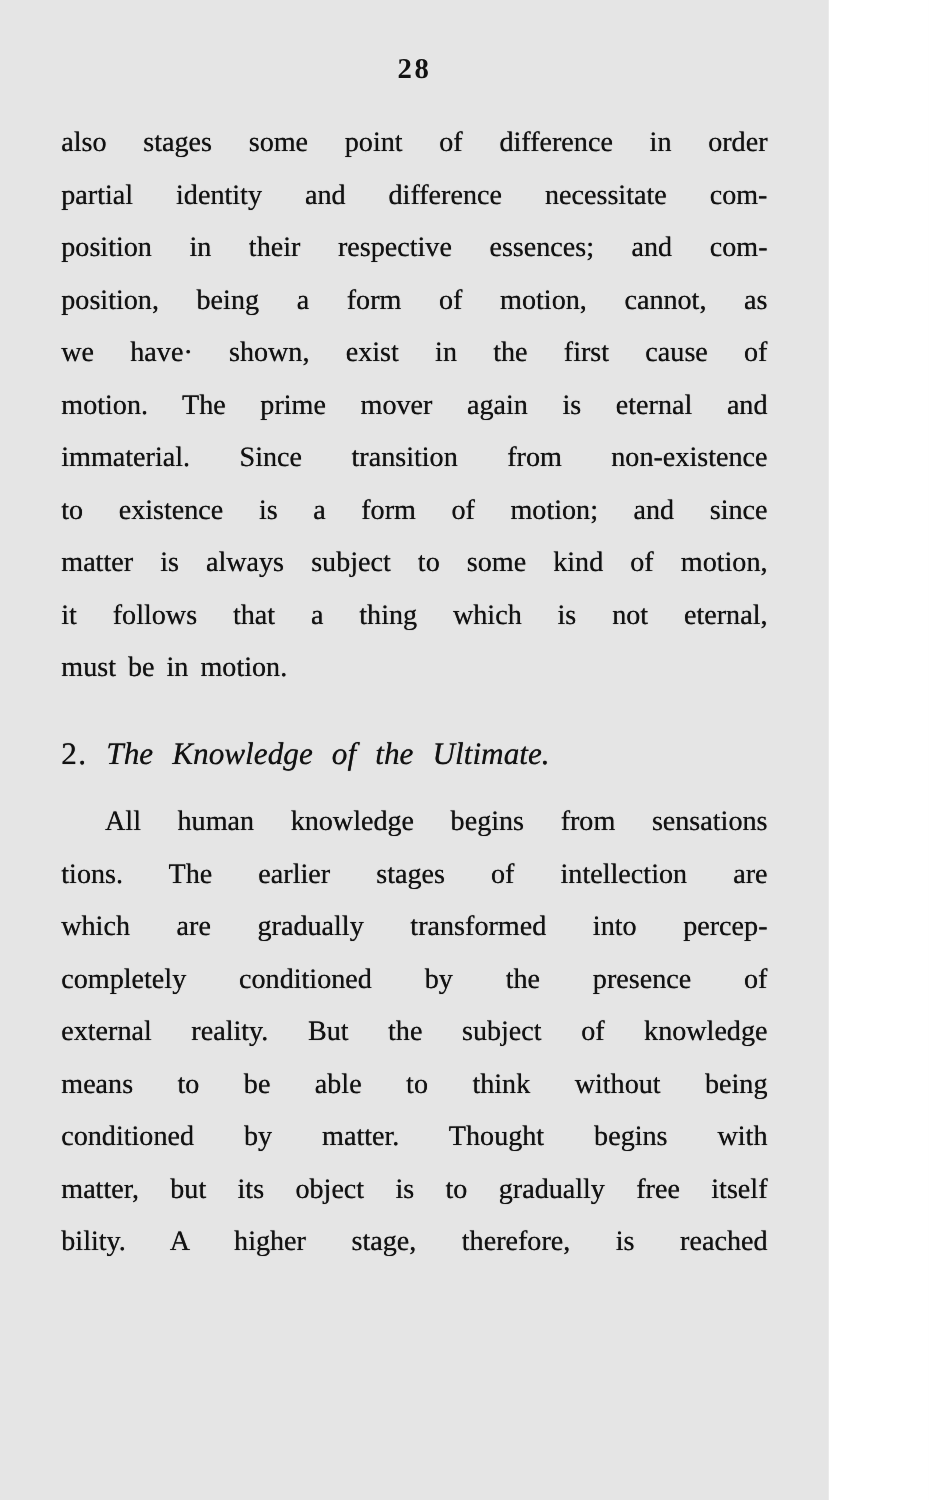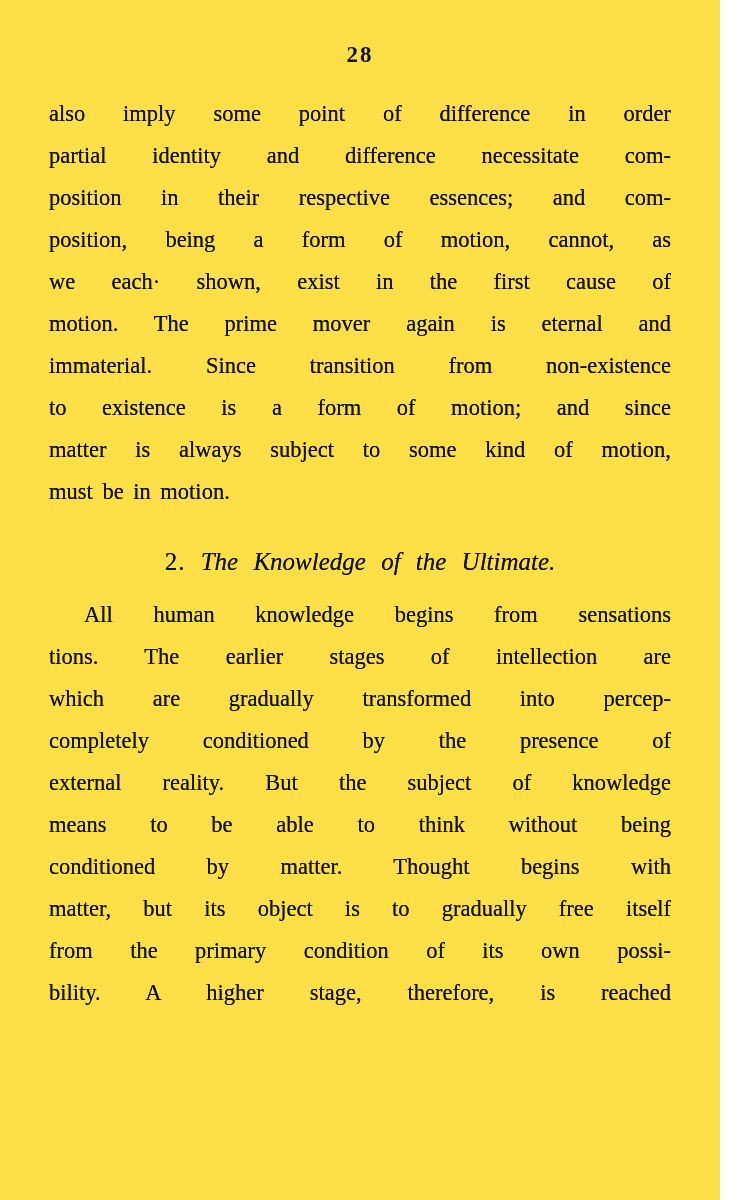--- a/index.html
+++ b/index.html
@@ -1,21 +1,21 @@
 <!DOCTYPE html>
 <html><head>
 <meta charset="utf-8">
 <style>
   * { margin: 0; padding: 0; box-sizing: border-box; }
   html, body { background: #ffffff; }
   .page {
     position: relative;
-    width: 720px;
+    width: 663px;
     height: 1200px;
-    background: #fde047;
+    background: #e5e5e5;
     color: #121212;
     font-family: "Liberation Serif", serif;
     overflow: hidden;
   }
   .content { padding: 0 49px; }
   .page-number {
     text-align: center;
     padding-top: 42px;
     font-size: 23px;
     letter-spacing: 2px;
@@ -29,62 +29,61 @@
   .para-1 { margin-top: 25px; }
   .para-2 { margin-top: 16px; }
   .line {
     text-align: justify;
     text-align-last: justify;
   }
   .line.indent { padding-left: 35px; }
   .line.last-flush { text-align-last: left; word-spacing: 4px; }
   .heading {
     margin-top: 33px;
-    text-align: center;
     font-size: 25px;
     line-height: 32px;
     word-spacing: 9px;
     text-shadow: 0 0 0.6px rgba(10,10,10,0.85);
   }
   .heading .section-title { font-style: italic; }
   .heading .section-number { font-style: normal; letter-spacing: 1px; }
 </style>
 </head>
 <body>
 
 <div class="page">
   <div class="content">
 
     <div class="page-number">28</div>
 
     <div class="para para-1">
-        <div class="line">also imply some point of difference in order</div>
+        <div class="line">also stages some point of difference in order</div>
         <div class="line">partial identity and difference necessitate com-</div>
         <div class="line">position in their respective essences; and com-</div>
         <div class="line">position, being a form of motion, cannot, as</div>
-        <div class="line">we each· shown, exist in the first cause of</div>
+        <div class="line">we have· shown, exist in the first cause of</div>
         <div class="line">motion. The prime mover again is eternal and</div>
         <div class="line">immaterial. Since transition from non-existence</div>
         <div class="line">to existence is a form of motion; and since</div>
         <div class="line">matter is always subject to some kind of motion,</div>
+        <div class="line">it follows that a thing which is not eternal,</div>
         <div class="line last-flush">must be in motion.</div>
       </div>
 
     <div class="heading">
       <span class="section-number">2.</span>
       <span class="section-title">The Knowledge of the Ultimate.</span>
     </div>
 
     <div class="para para-2">
         <div class="line indent">All human knowledge begins from sensations</div>
         <div class="line">tions. The earlier stages of intellection are</div>
         <div class="line">which are gradually transformed into percep-</div>
         <div class="line">completely conditioned by the presence of</div>
         <div class="line">external reality. But the subject of knowledge</div>
         <div class="line">means to be able to think without being</div>
         <div class="line">conditioned by matter. Thought begins with</div>
         <div class="line">matter, but its object is to gradually free itself</div>
-        <div class="line">from the primary condition of its own possi-</div>
         <div class="line">bility. A higher stage, therefore, is reached</div>
       </div>
 
   </div>
 </div>
 
 </body></html>

